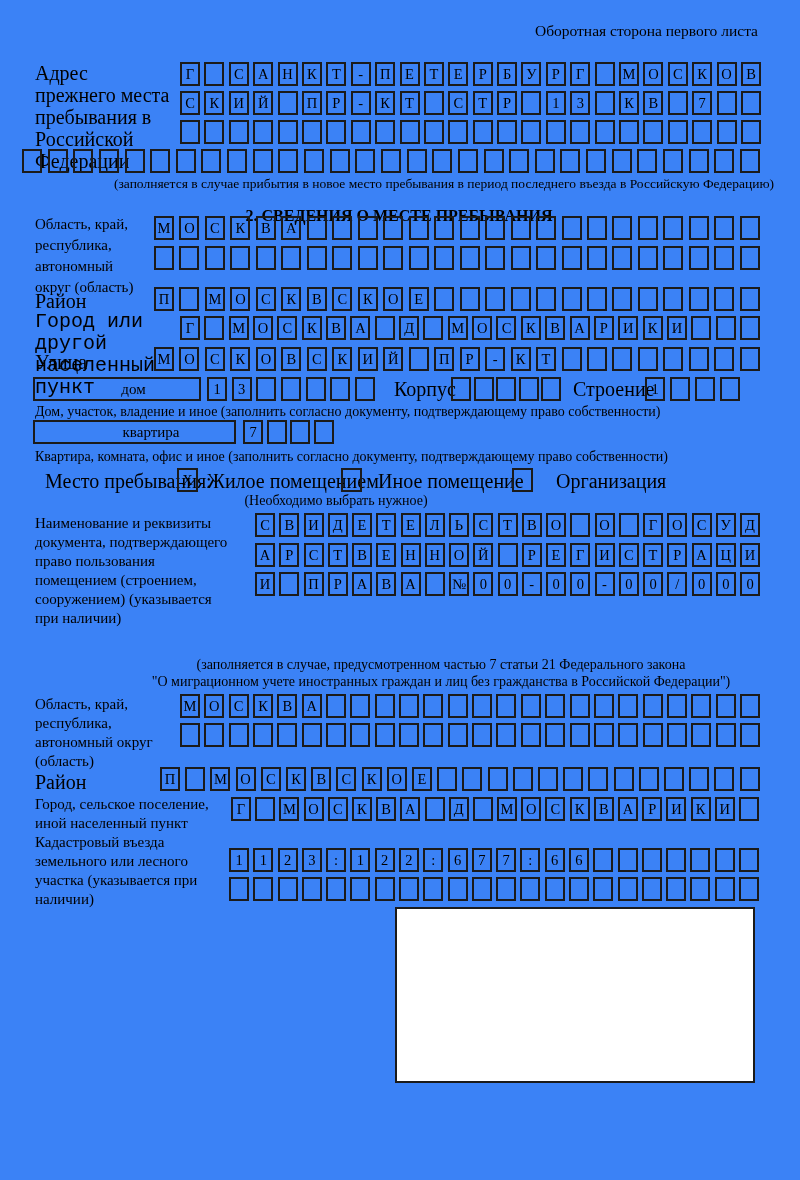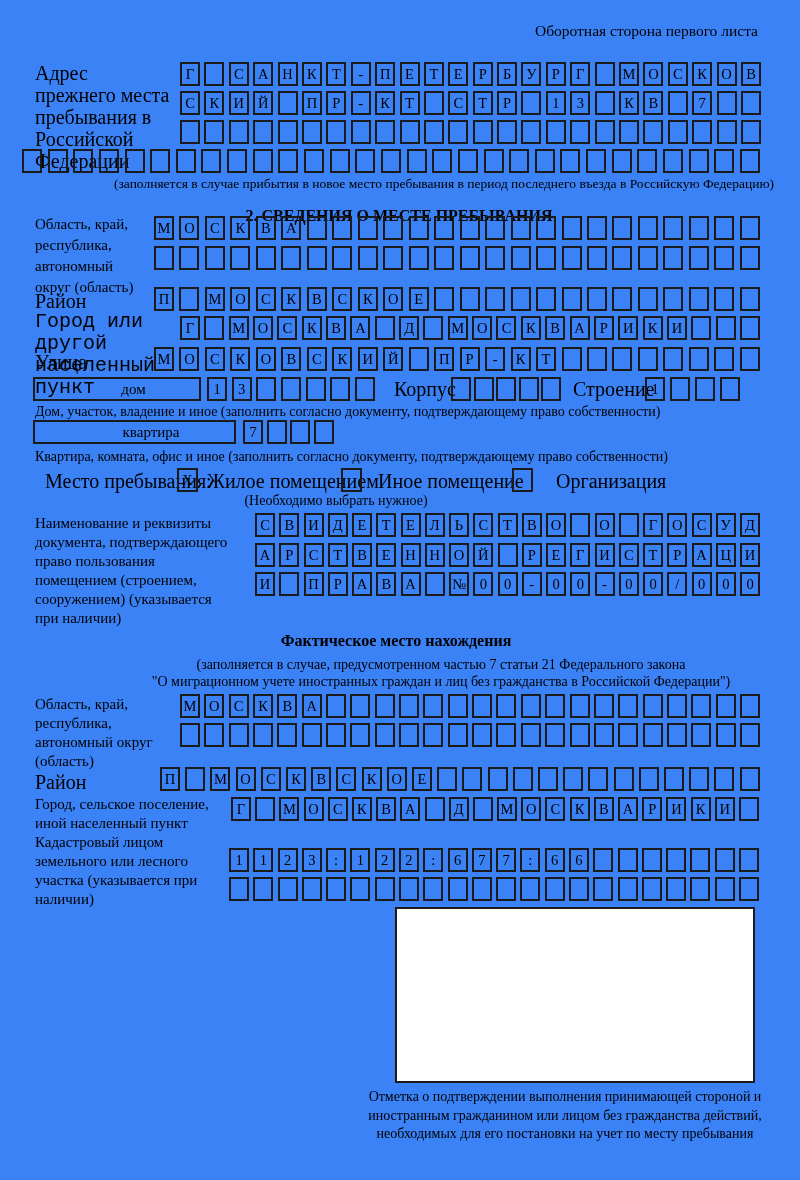--- a/index.html
+++ b/index.html
@@ -394,21 +394,20 @@
       <span class="cell">0</span>
       <span class="cell">-</span>
       <span class="cell">0</span>
       <span class="cell">0</span>
       <span class="cell">/</span>
       <span class="cell">0</span>
       <span class="cell">0</span>
       <span class="cell">0</span>
     </div>
 
-  <div class="abs hdr" style="left:0;top:632px;width:792px;">Фактическое место нахождения</div>
   <div class="abs cap center" style="left:0;top:656px;width:794px;font-size:14px;">(заполняется в случае, предусмотренном частью 7 статьи 21 Федерального закона</div>
   <div class="abs cap center" style="left:0;top:673px;width:794px;font-size:14px;">"О миграционном учете иностранных граждан и лиц без гражданства в Российской Федерации")</div>
 
   <div class="abs lbl-tight" style="left:35px;top:695px;width:142px;">Область, край, республика, автономный округ (область)</div>
   <div class="cellrow" style="left:180px;top:694px;width:580px;">
       <span class="cell">М</span>
       <span class="cell">О</span>
       <span class="cell">С</span>
       <span class="cell">К</span>
       <span class="cell">В</span>
@@ -506,21 +505,21 @@
       <span class="cell">К</span>
       <span class="cell">В</span>
       <span class="cell">А</span>
       <span class="cell">Р</span>
       <span class="cell">И</span>
       <span class="cell">К</span>
       <span class="cell">И</span>
       <span class="cell"></span>
     </div>
 
-  <div class="abs lbl-tight" style="left:35px;top:833px;width:178px;">Кадастровый лицом земельного или лесного участка (указывается при наличии)</div>
+  <div class="abs lbl-tight" style="left:35px;top:833px;width:178px;">Кадастровый въезда земельного или лесного участка (указывается при наличии)</div>
   <div class="cellrow" style="left:229px;top:848px;width:530px;">
       <span class="cell">1</span>
       <span class="cell">1</span>
       <span class="cell">2</span>
       <span class="cell">3</span>
       <span class="cell">:</span>
       <span class="cell">1</span>
       <span class="cell">2</span>
       <span class="cell">2</span>
       <span class="cell">:</span>
@@ -557,15 +556,14 @@
       <span class="cell"></span>
       <span class="cell"></span>
       <span class="cell"></span>
       <span class="cell"></span>
       <span class="cell"></span>
       <span class="cell"></span>
       <span class="cell"></span>
     </div>
 
   <div class="abs stampbox" style="left:395px;top:907px;width:360px;height:176px;"></div>
-  <div class="abs center" style="left:345px;top:1088px;width:440px;font-size:14px;line-height:18.5px;">Отметка о подтверждении выполнения принимающей стороной и иностранным гражданином или лицом без гражданства действий, необходимых для его постановки на учет по месту пребывания</div>
 
 </div>
 
 </body></html>

